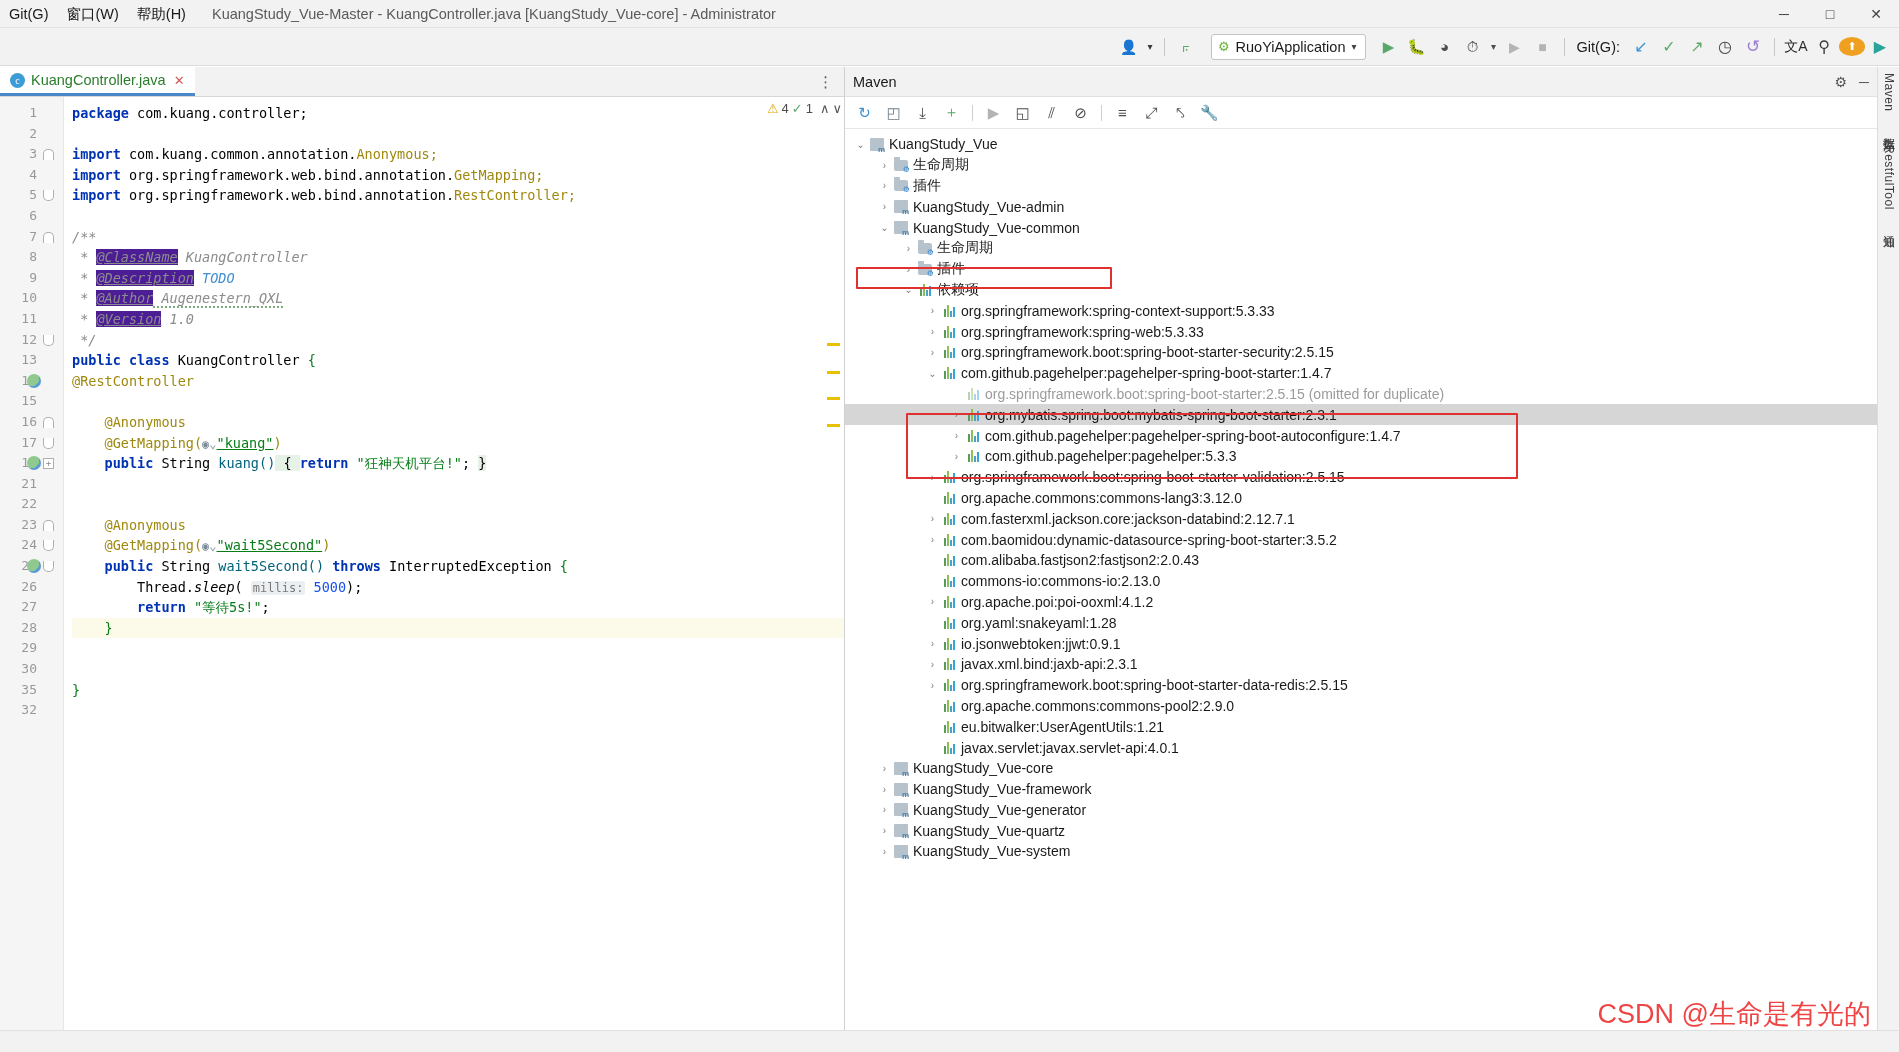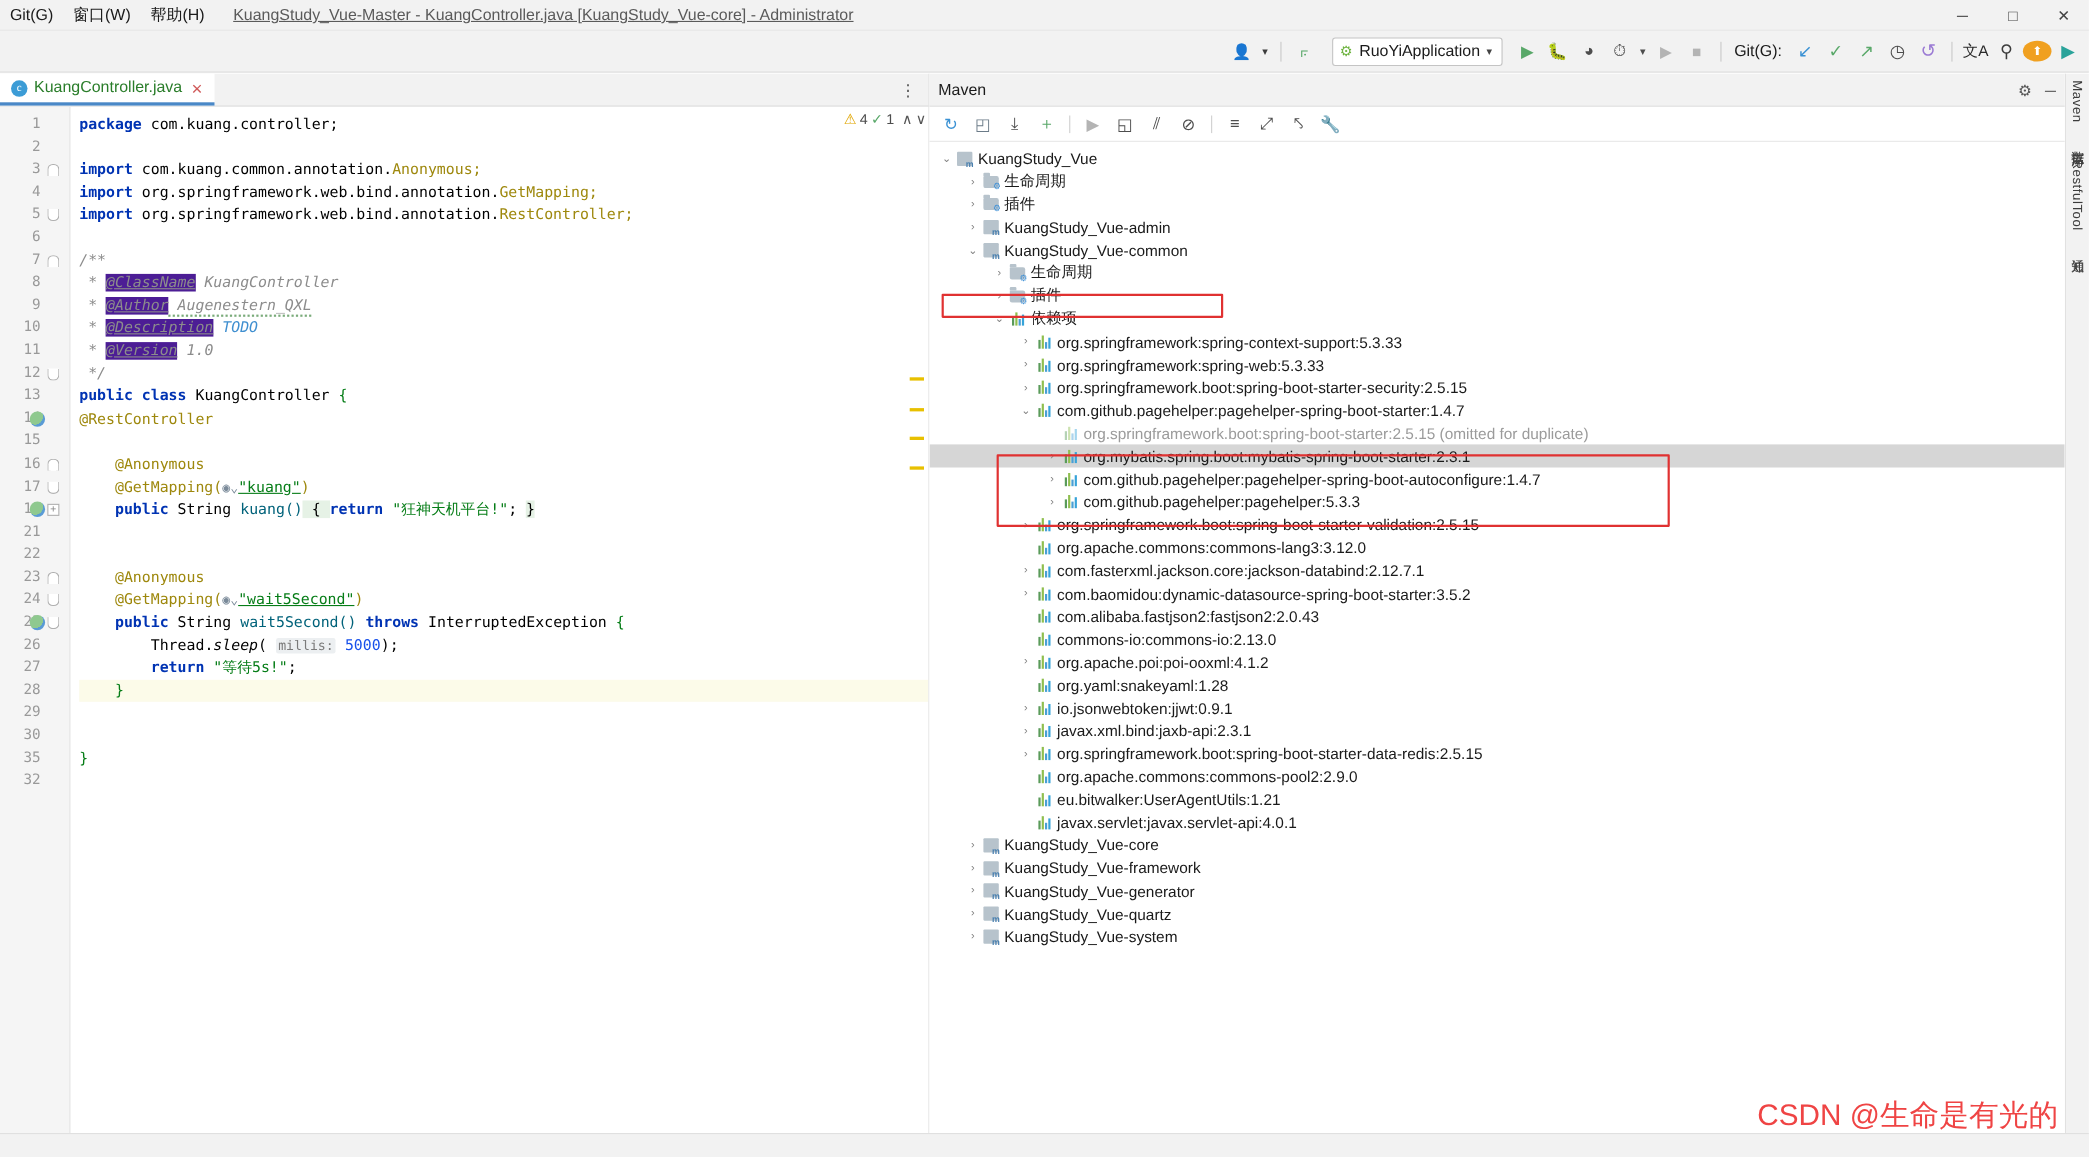--- a/index.html
+++ b/index.html
@@ -16,21 +16,21 @@
     height: 28px; display: flex; align-items: center;
     background: #f2f2f2; border-bottom: 1px solid #e3e3e3;
     position: relative;
   }
   .menu-item {
     font-size: 14.5px; color: #1a1a1a; padding: 0 9px; line-height: 28px;
     white-space: nowrap;
   }
   #win-title {
     position: absolute; left: 212px; top: 0; line-height: 28px;
-    font-size: 14.5px; color: #5a5a5a; white-space: nowrap; text-decoration: underline;
+    font-size: 14.5px; color: #5a5a5a; white-space: nowrap;
   }
   #win-ctrls { margin-left: auto; display: flex; height: 28px; }
   .wbtn {
     width: 46px; height: 28px; display: flex; align-items: center; justify-content: center;
     color: #444; font-size: 14px;
   }
 
   
   #toolbar {
     height: 38px; background: #f2f2f2; border-bottom: 1px solid #dcdcdc;
@@ -296,22 +296,22 @@
         </div>
       <div id="codearea">
           <div class="cline"><span class="kw">package</span> com.kuang.controller;</div>
           <div class="cline"></div>
           <div class="cline"><span class="kw">import</span> com.kuang.common.annotation.<span class="ann">Anonymous;</span></div>
           <div class="cline"><span class="kw">import</span> org.springframework.web.bind.annotation.<span class="ann">GetMapping;</span></div>
           <div class="cline"><span class="kw">import</span> org.springframework.web.bind.annotation.<span class="ann">RestController;</span></div>
           <div class="cline"></div>
           <div class="cline"><span class="cmt">/**</span></div>
           <div class="cline"><span class="cmt"> * </span><span class="doctag">@ClassName</span><span class="docval"> KuangController</span></div>
+          <div class="cline"><span class="cmt"> * </span><span class="doctag">@Description</span><span class="todo"> TODO</span></div>
           <div class="cline"><span class="cmt"> * </span><span class="doctag">@Author</span><span class="docval squig"> Augenestern_QXL</span></div>
-          <div class="cline"><span class="cmt"> * </span><span class="doctag">@Description</span><span class="todo"> TODO</span></div>
           <div class="cline"><span class="cmt"> * </span><span class="doctag">@Version</span><span class="docval"> 1.0</span></div>
           <div class="cline"><span class="cmt"> */</span></div>
           <div class="cline"><span class="kw">public class</span> <span class="typ">KuangController</span> <span class="str">{</span></div>
           <div class="cline"><span class="ann">@RestController</span></div>
           <div class="cline"></div>
           <div class="cline">    <span class="ann">@Anonymous</span></div>
           <div class="cline">    <span class="ann">@GetMapping(</span><span class="webicon">◉⌄</span><span class="str ulink">"kuang"</span><span class="ann">)</span></div>
           <div class="cline">    <span class="kw">public</span> <span class="typ">String</span> <span class="mth">kuang()</span><span class="gsel"> { </span><span class="kw">return</span> <span class="str">"狂神天机平台!"</span>; <span class="gsel">}</span></div>
           <div class="cline"></div>
           <div class="cline"></div>

